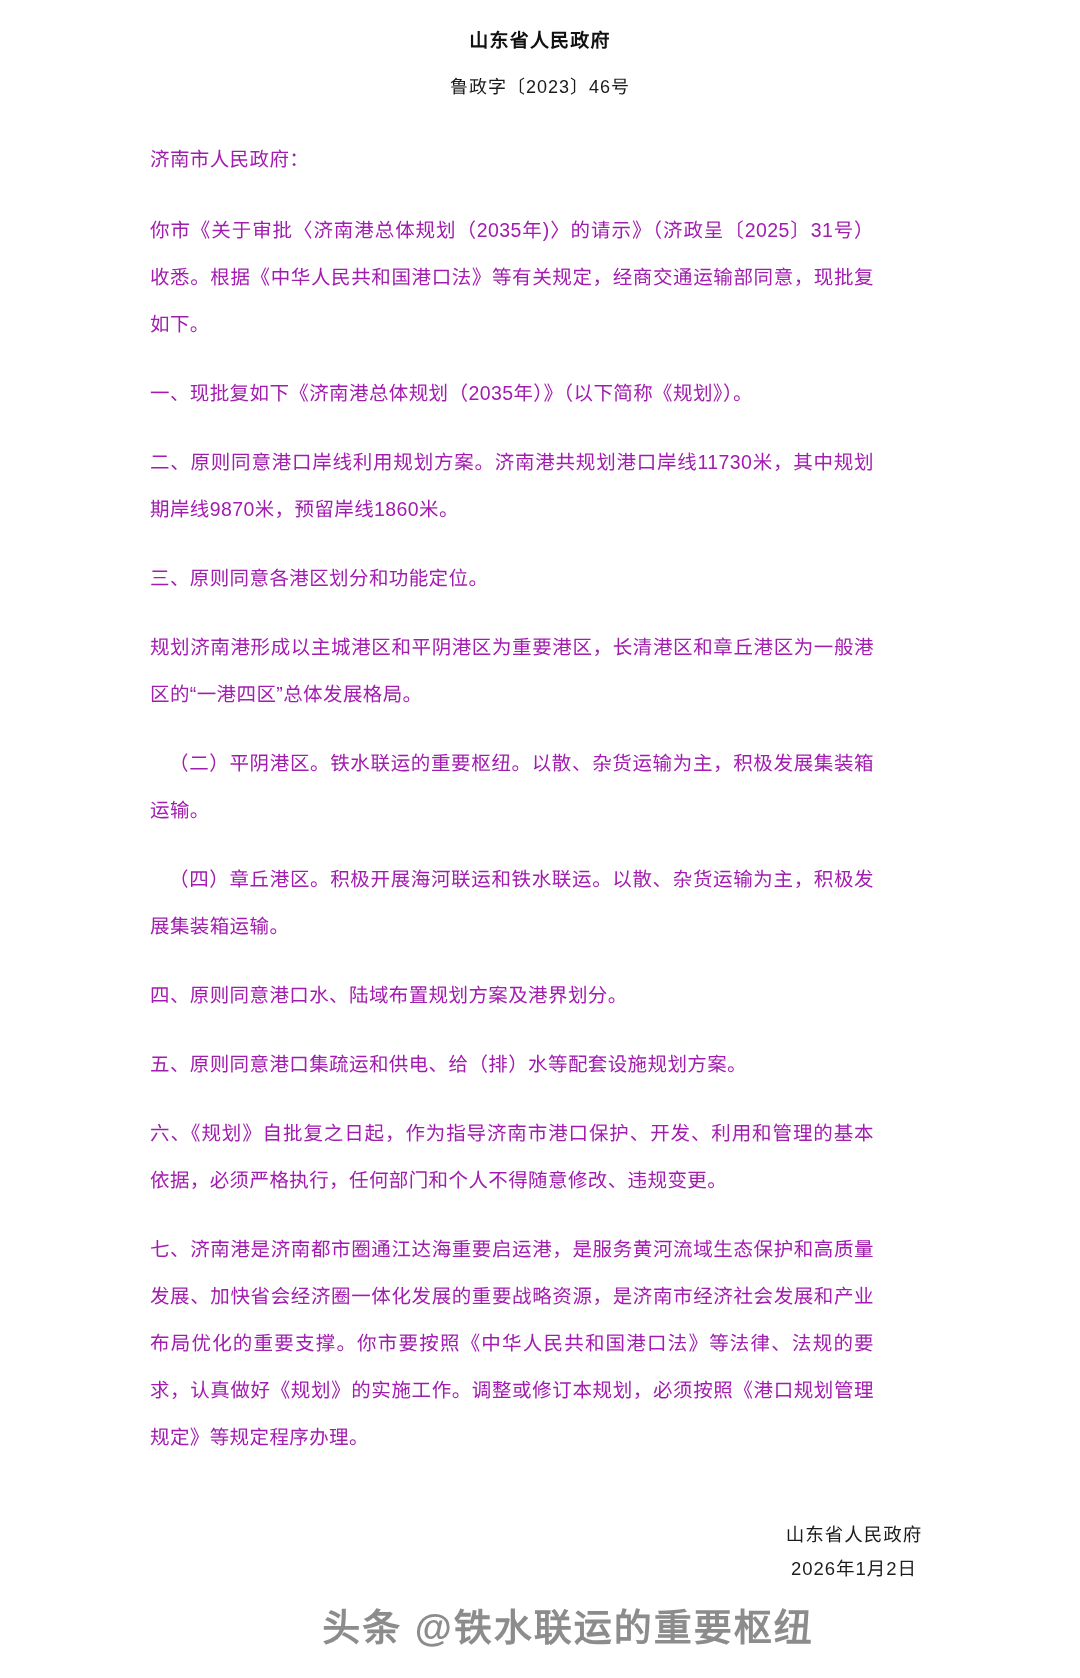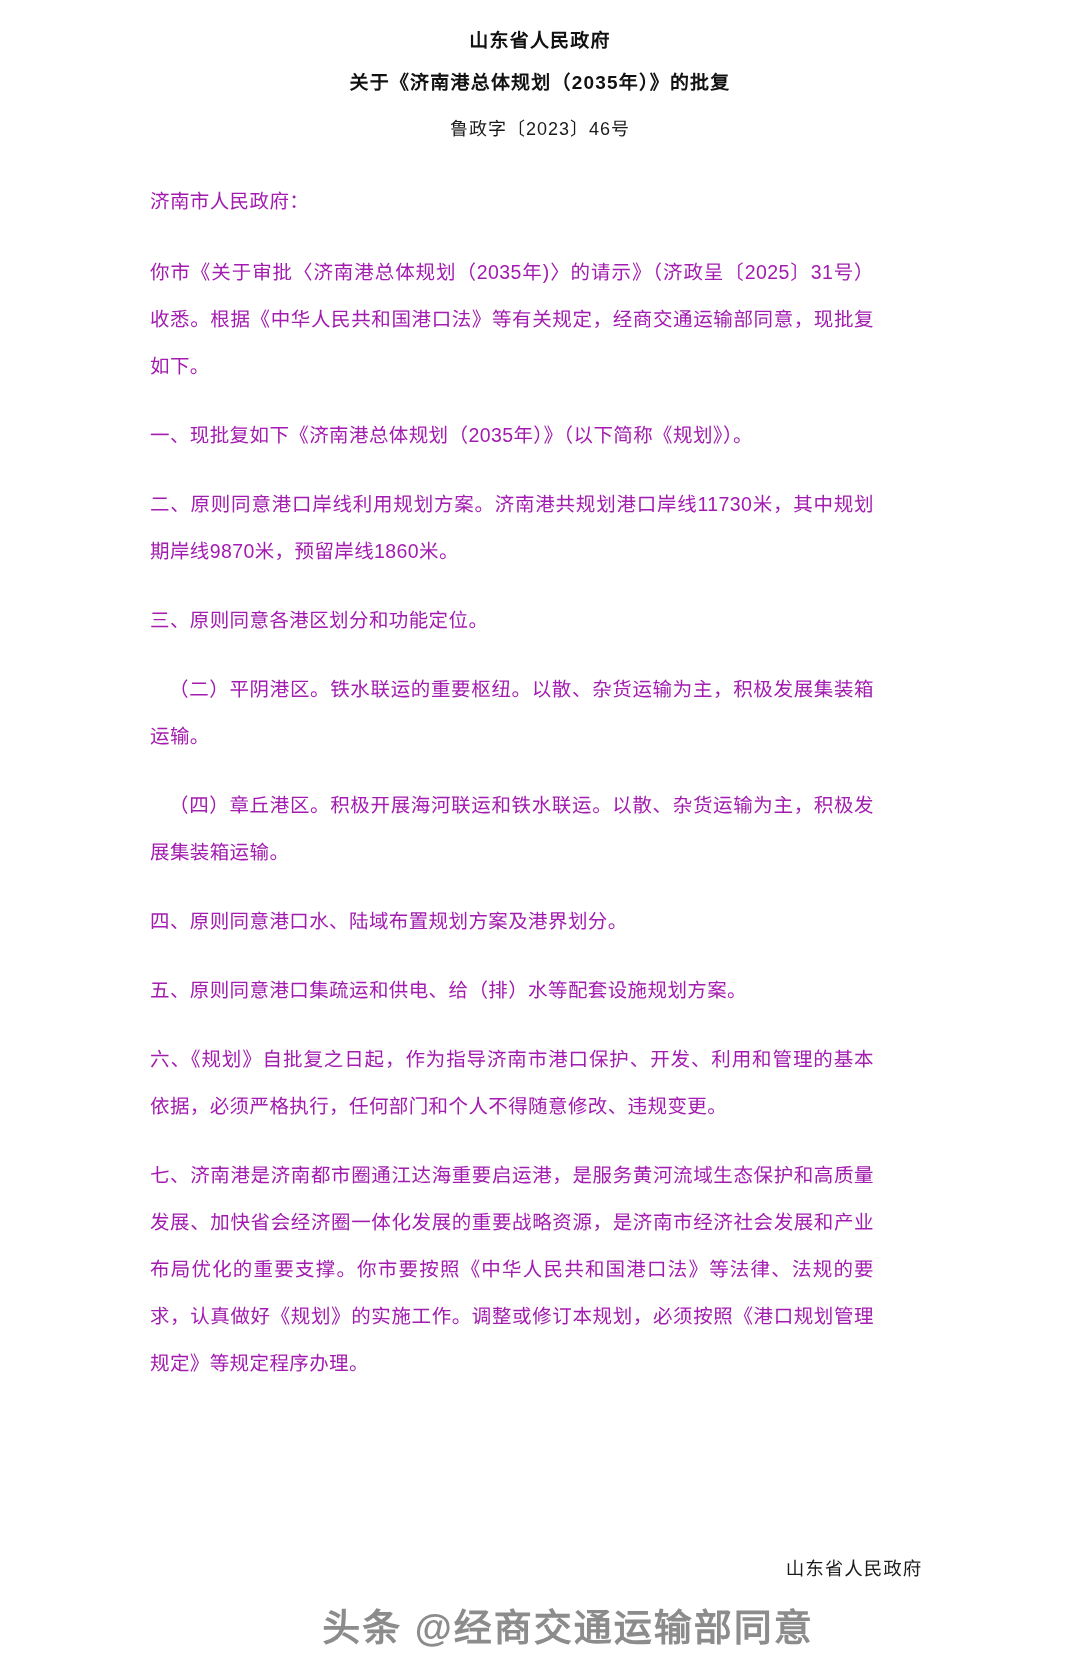--- a/index.html
+++ b/index.html
@@ -113,54 +113,55 @@
     transform: translateX(28px);
   }
 </style>
 </head>
 <body>
 
 <div class="page">
 
   <div class="doc-header">
     <div class="doc-title-line">山东省人民政府</div>
-    <div class="doc-title-line sub">关于《济南港总体规划（2035年）》的批复</div>
     <div class="doc-number">鲁政字〔2023〕46号</div>
   </div>
 
   <div class="doc-body">
 
     <p class="para salutation">济南市人民政府：</p>
 
     <p class="para indent">你市《关于审批〈济南港总体规划（2035年)〉的请示》（济政呈〔2025〕31号）收悉。根据《中华人民共和国港口法》等有关规定，经商交通运输部同意，现批复如下。</p>
 
     <p class="para indent">一、现批复如下《济南港总体规划（2035年）》（以下简称《规划》）。</p>
 
     <p class="para indent">二、原则同意港口岸线利用规划方案。济南港共规划港口岸线11730米，其中规划期岸线9870米，预留岸线1860米。</p>
 
     <p class="para indent">三、原则同意各港区划分和功能定位。</p>
 
+    <p class="para indent">规划济南港形成以主城港区和平阴港区为重要港区，长清港区和章丘港区为一般港区的“一港四区”总体发展格局。</p>
 
 
     <p class="para sub-item">（二）平阴港区。铁水联运的重要枢纽。以散、杂货运输为主，积极发展集装箱运输。</p>
 
 
     <p class="para sub-item">（四）章丘港区。积极开展海河联运和铁水联运。以散、杂货运输为主，积极发展集装箱运输。</p>
 
     <p class="para indent">四、原则同意港口水、陆域布置规划方案及港界划分。</p>
 
     <p class="para indent">五、原则同意港口集疏运和供电、给（排）水等配套设施规划方案。</p>
 
     <p class="para indent">六、《规划》自批复之日起，作为指导济南市港口保护、开发、利用和管理的基本依据，必须严格执行，任何部门和个人不得随意修改、违规变更。</p>
 
     <p class="para indent">七、济南港是济南都市圈通江达海重要启运港，是服务黄河流域生态保护和高质量发展、加快省会经济圈一体化发展的重要战略资源，是济南市经济社会发展和产业布局优化的重要支撑。你市要按照《中华人民共和国港口法》等法律、法规的要求，认真做好《规划》的实施工作。调整或修订本规划，必须按照《港口规划管理规定》等规定程序办理。</p>
 
   </div>
 
   <div class="signature">
     <div class="sig-org">山东省人民政府</div>
+    <div class="sig-date">2026年1月2日</div>
   </div>
 
   <div class="watermark">
-    <span class="watermark-text">头条 @经商交通运输部同意</span>
+    <span class="watermark-text">头条 @铁水联运的重要枢纽</span>
   </div>
 
 </div>
 
 </body></html>

